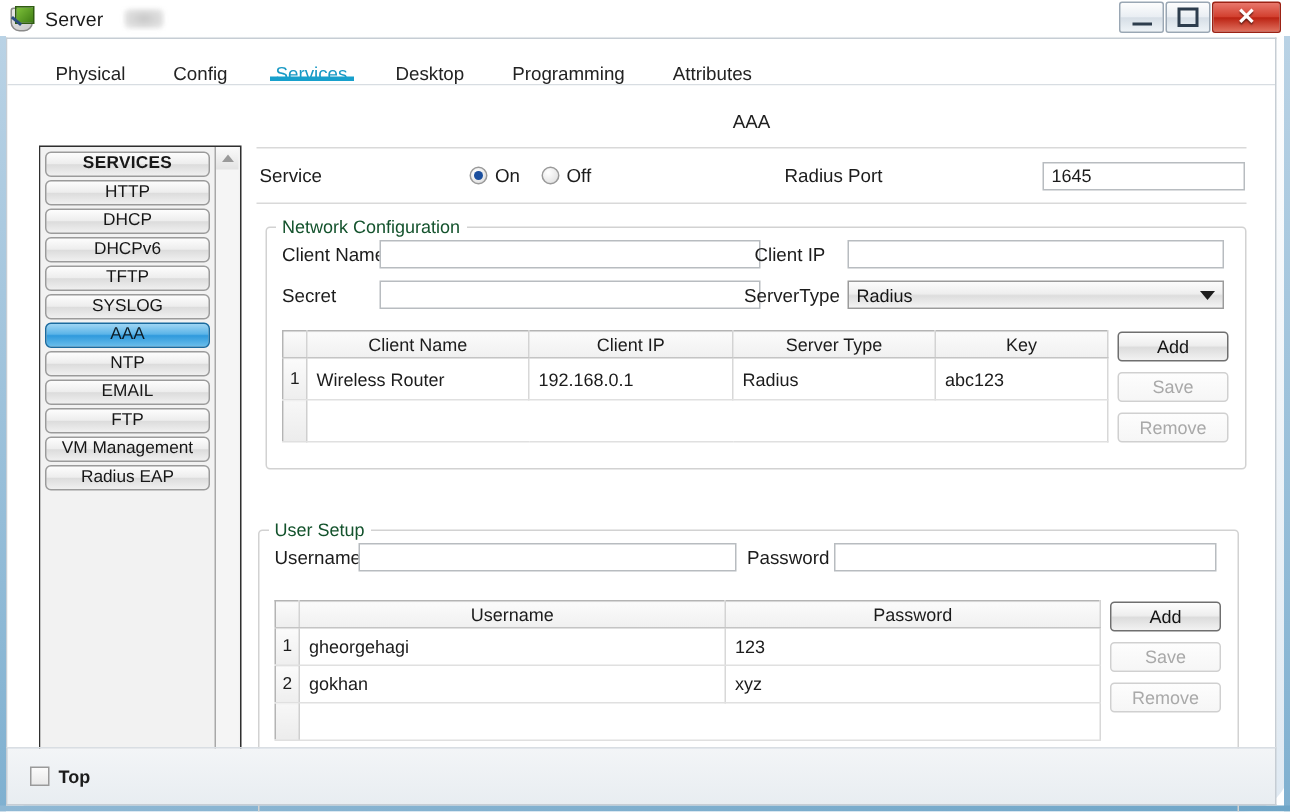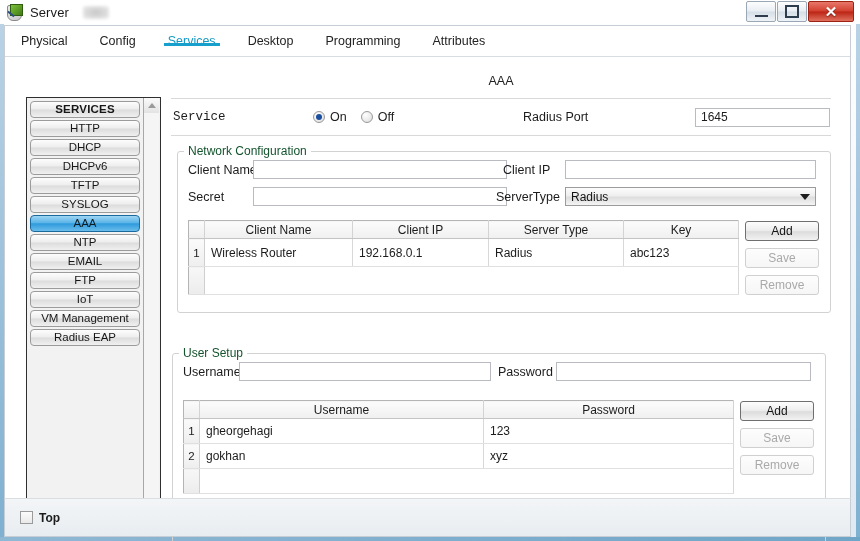--- a/index.html
+++ b/index.html
@@ -9,20 +9,21 @@
     font-family: "Liberation Sans", sans-serif;
     background: #ffffff;
   }
 
   
   #window {
     position: relative;
     width: 860px; height: 541px;
     background: linear-gradient(to bottom, #ffffff 0%, #f4f7fa 40%, #dfe9f2 100%);
     box-sizing: border-box;
+    border-radius: 31px;
   }
   #window-border-left, #window-border-right, #window-border-bottom {
     position: absolute;
     background: linear-gradient(to bottom, #cfdde9, #9cc0d8);
   }
   #window-border-left   { left: 0; top: 0; width: 4px; height: 541px;
                           background: linear-gradient(to bottom,#bcd4e6,#7fb0d0); }
   #window-border-right  { right: 0; top: 0; width: 4px; height: 541px;
                           background: linear-gradient(to bottom,#bcd4e6,#7fb0d0); }
   #window-border-bottom { left: 0; bottom: 0; width: 860px; height: 4px;
@@ -98,21 +99,22 @@
     border-bottom: none;
     box-sizing: border-box;
   }
 
   
   #tabbar {
     position: relative;
     height: 30px;
     border-bottom: 1px solid #d8dde2;
     background: #ffffff;
-    display: flex; align-items: center;
+    display: flex; align-items: flex-end;
+    padding-left: 16px;
   }
   .tab {
     position: relative;
     padding: 0 16px;
     display: flex; align-items: center;
     font-size: 12.5px; color: #232323;
     white-space: nowrap;
     cursor: default;
   }
   .tab.active { color: #1899c4; }
@@ -192,21 +194,21 @@
     padding-top: 9px; padding-bottom: 10px;
   }
   .hr { height: 1px; background: #d9d9d9; }
 
   #service-row {
     height: 36px;
     display: flex; align-items: center;
     position: relative;
   }
   .lbl { font-size: 12.5px; color: #1c1c1c; }
-  #service-label { margin-left: 2px; width: 140px; font-family: Liberation Mono, monospace; }
+  #service-label { margin-left: 2px; width: 140px; }
   .radio-group { display: flex; align-items: center; gap: 14px; }
   .radio-item { display: flex; align-items: center; gap: 5px; cursor: default; }
   .radio {
     width: 12px; height: 12px; border-radius: 50%;
     border: 1px solid #9a9a9a;
     background: radial-gradient(circle at 35% 30%, #ffffff 0%, #e6e6e6 70%, #cfcfcf 100%);
     position: relative; box-sizing: border-box;
   }
   .radio.on::after {
     content: ""; position: absolute;
@@ -412,21 +414,20 @@
           <div class="svc-btn header">SERVICES</div>
           <div class="svc-btn">HTTP</div>
           <div class="svc-btn">DHCP</div>
           <div class="svc-btn">DHCPv6</div>
           <div class="svc-btn">TFTP</div>
           <div class="svc-btn">SYSLOG</div>
           <div class="svc-btn selected">AAA</div>
           <div class="svc-btn">NTP</div>
           <div class="svc-btn">EMAIL</div>
           <div class="svc-btn">FTP</div>
-          <div class="svc-btn">IoT</div>
           <div class="svc-btn">VM Management</div>
           <div class="svc-btn">Radius EAP</div>
         </div>
         <div id="sidebar-scroll">
           <div class="sb-arrow up">
               <i></i>
             </div>
           <div class="sb-arrow down">
               <i></i>
             </div>

